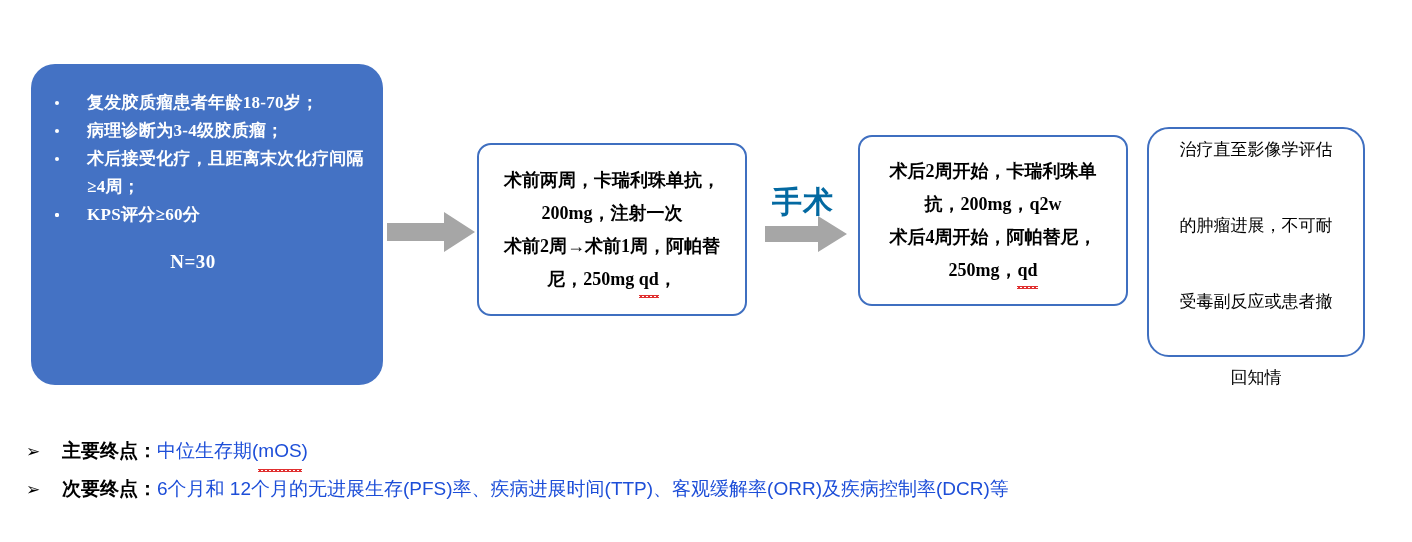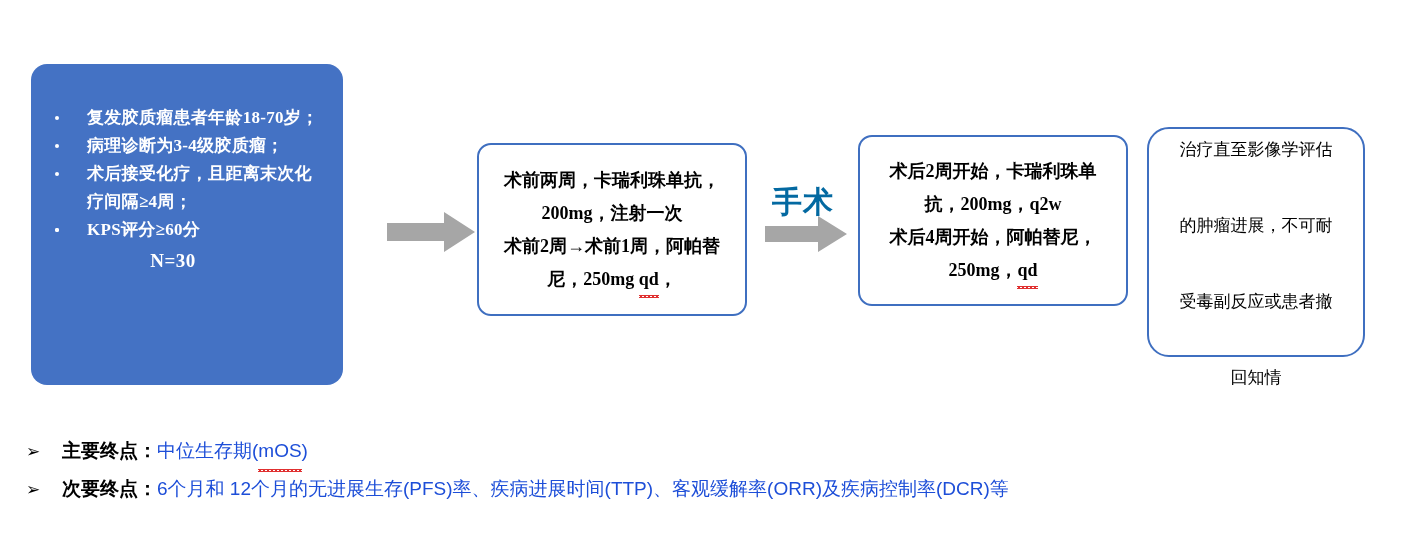--- a/index.html
+++ b/index.html
@@ -14,26 +14,26 @@
     overflow: hidden;
     font-family: "Liberation Sans", sans-serif;
     color: #000000;
   }
 
   
   #eligibility-box {
     position: absolute;
     left: 31px;
     top: 64px;
-    width: 312px;
+    width: 352px;
     height: 321px;
     background: #4472C4;
-    border-radius: 16px;
+    border-radius: 24px;
     box-sizing: border-box;
-    padding: 40px 14px 10px 14px;
+    padding: 25px 14px 10px 14px;
   }
   #eligibility-list {
     list-style: none;
     margin: 0;
     padding: 0;
   }
   #eligibility-list li {
     position: relative;
     color: #ffffff;
     font-family: "Liberation Serif", serif;
@@ -52,21 +52,21 @@
     height: 4px;
     border-radius: 50%;
     background: #ffffff;
   }
   #sample-size {
     color: #ffffff;
     font-family: "Liberation Serif", serif;
     font-weight: bold;
     font-size: 19px;
     text-align: center;
-    margin-top: 6px;
+    margin-top: 22px;
     padding-right: 28px;
     letter-spacing: 0.5px;
   }
 
   
   .outline-box {
     position: absolute;
     box-sizing: border-box;
     background: #ffffff;
     border: 2px solid #3F6FC0;

